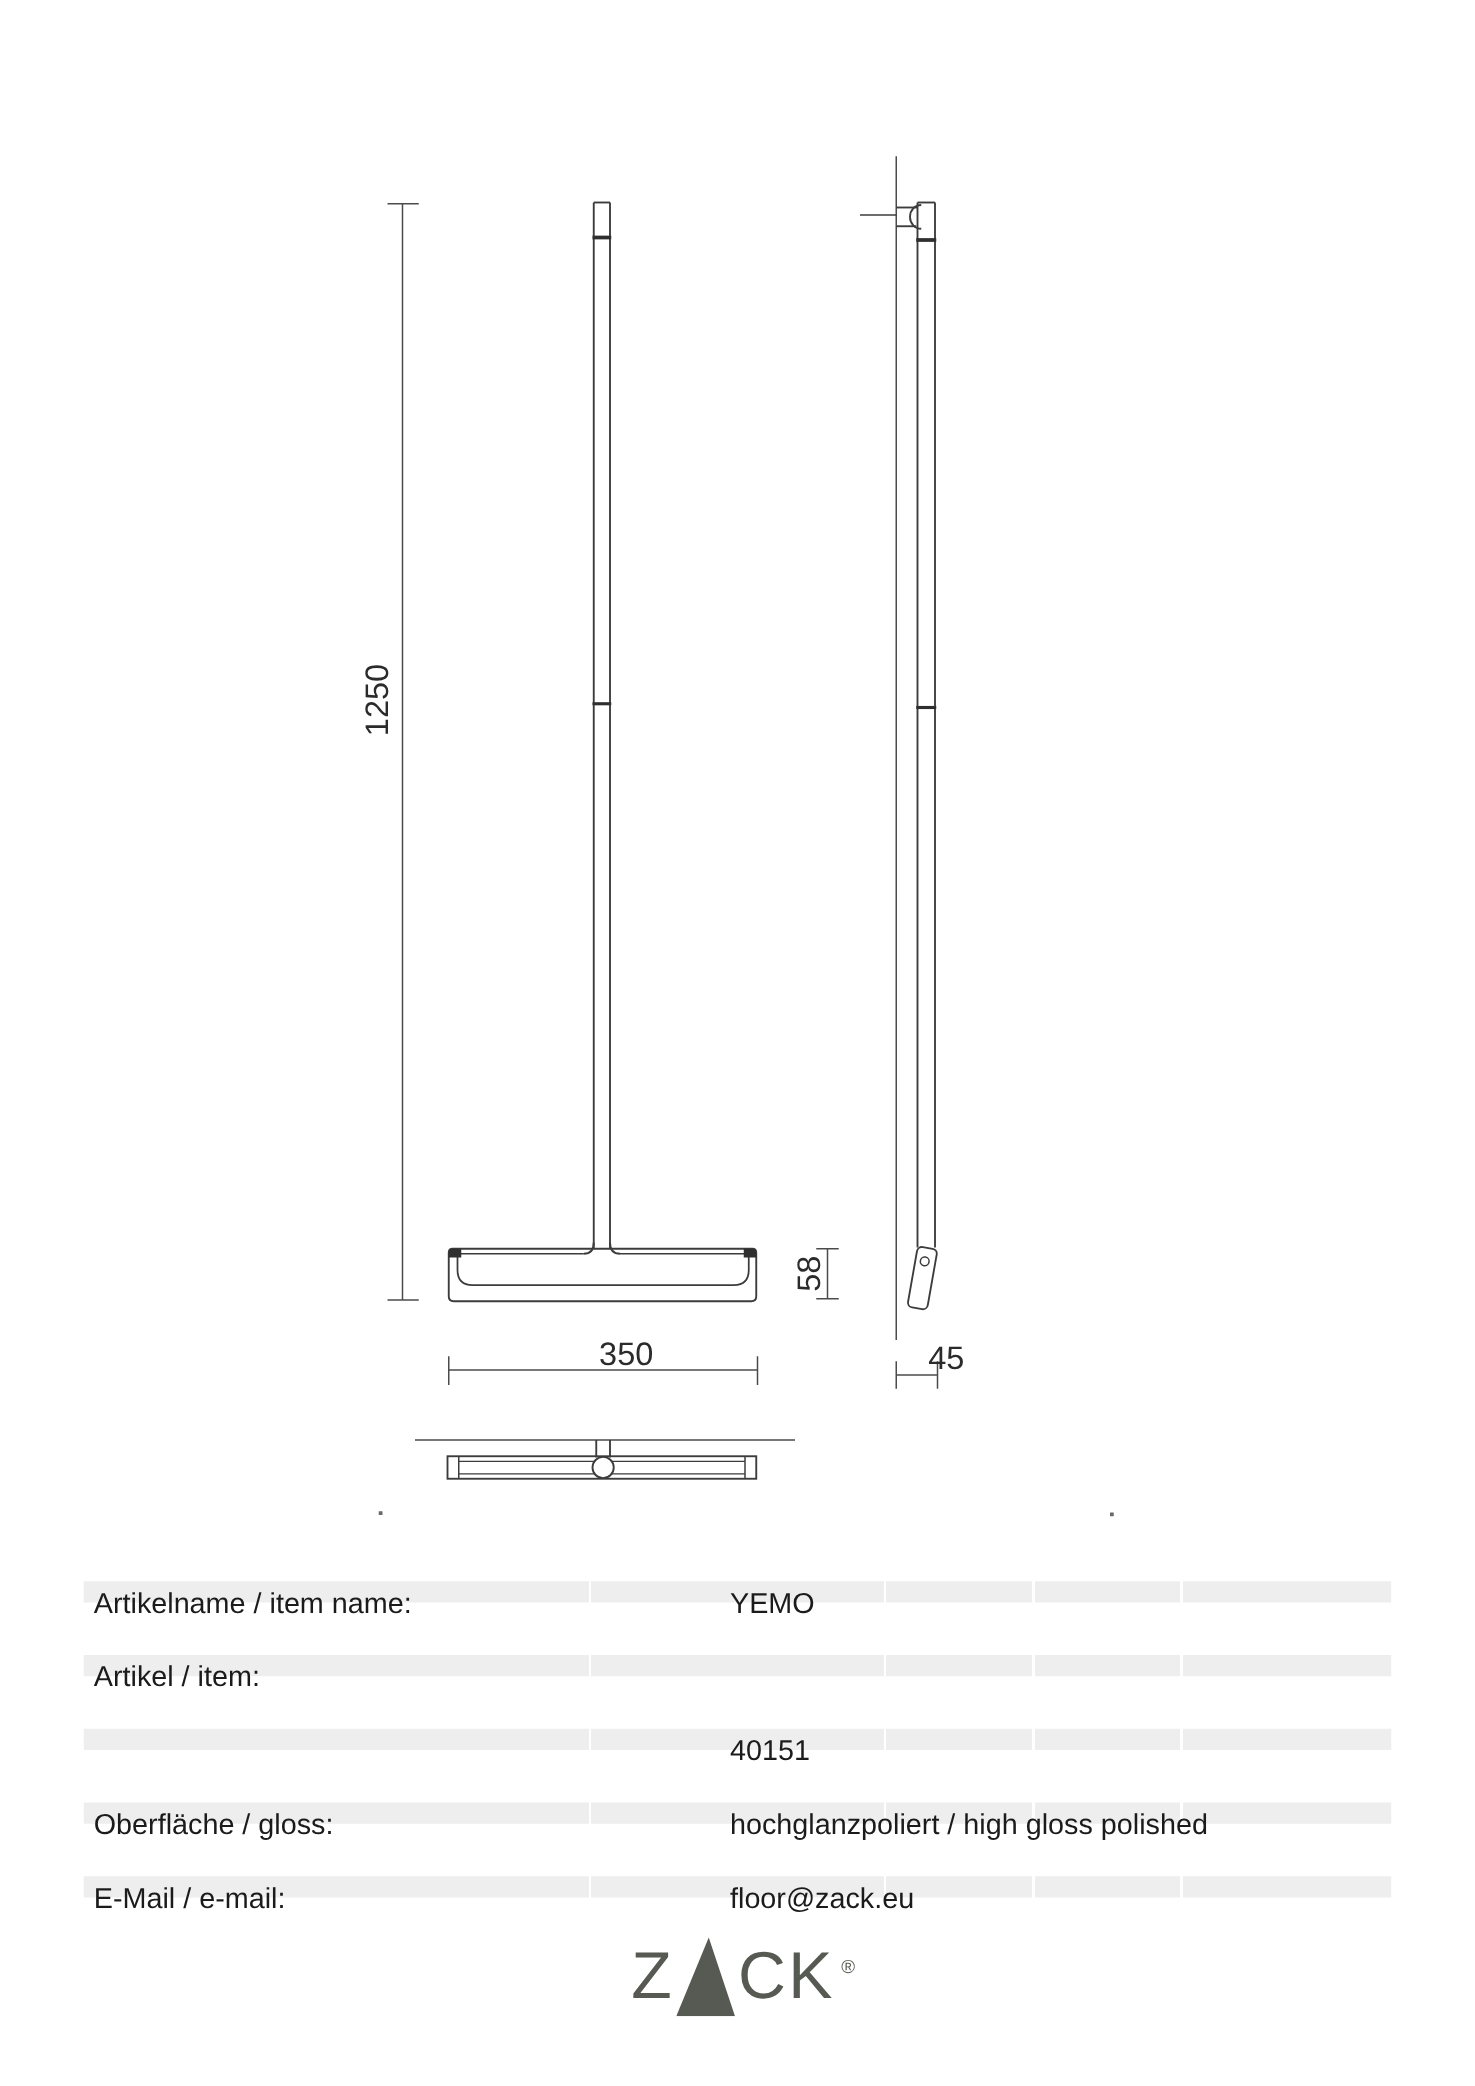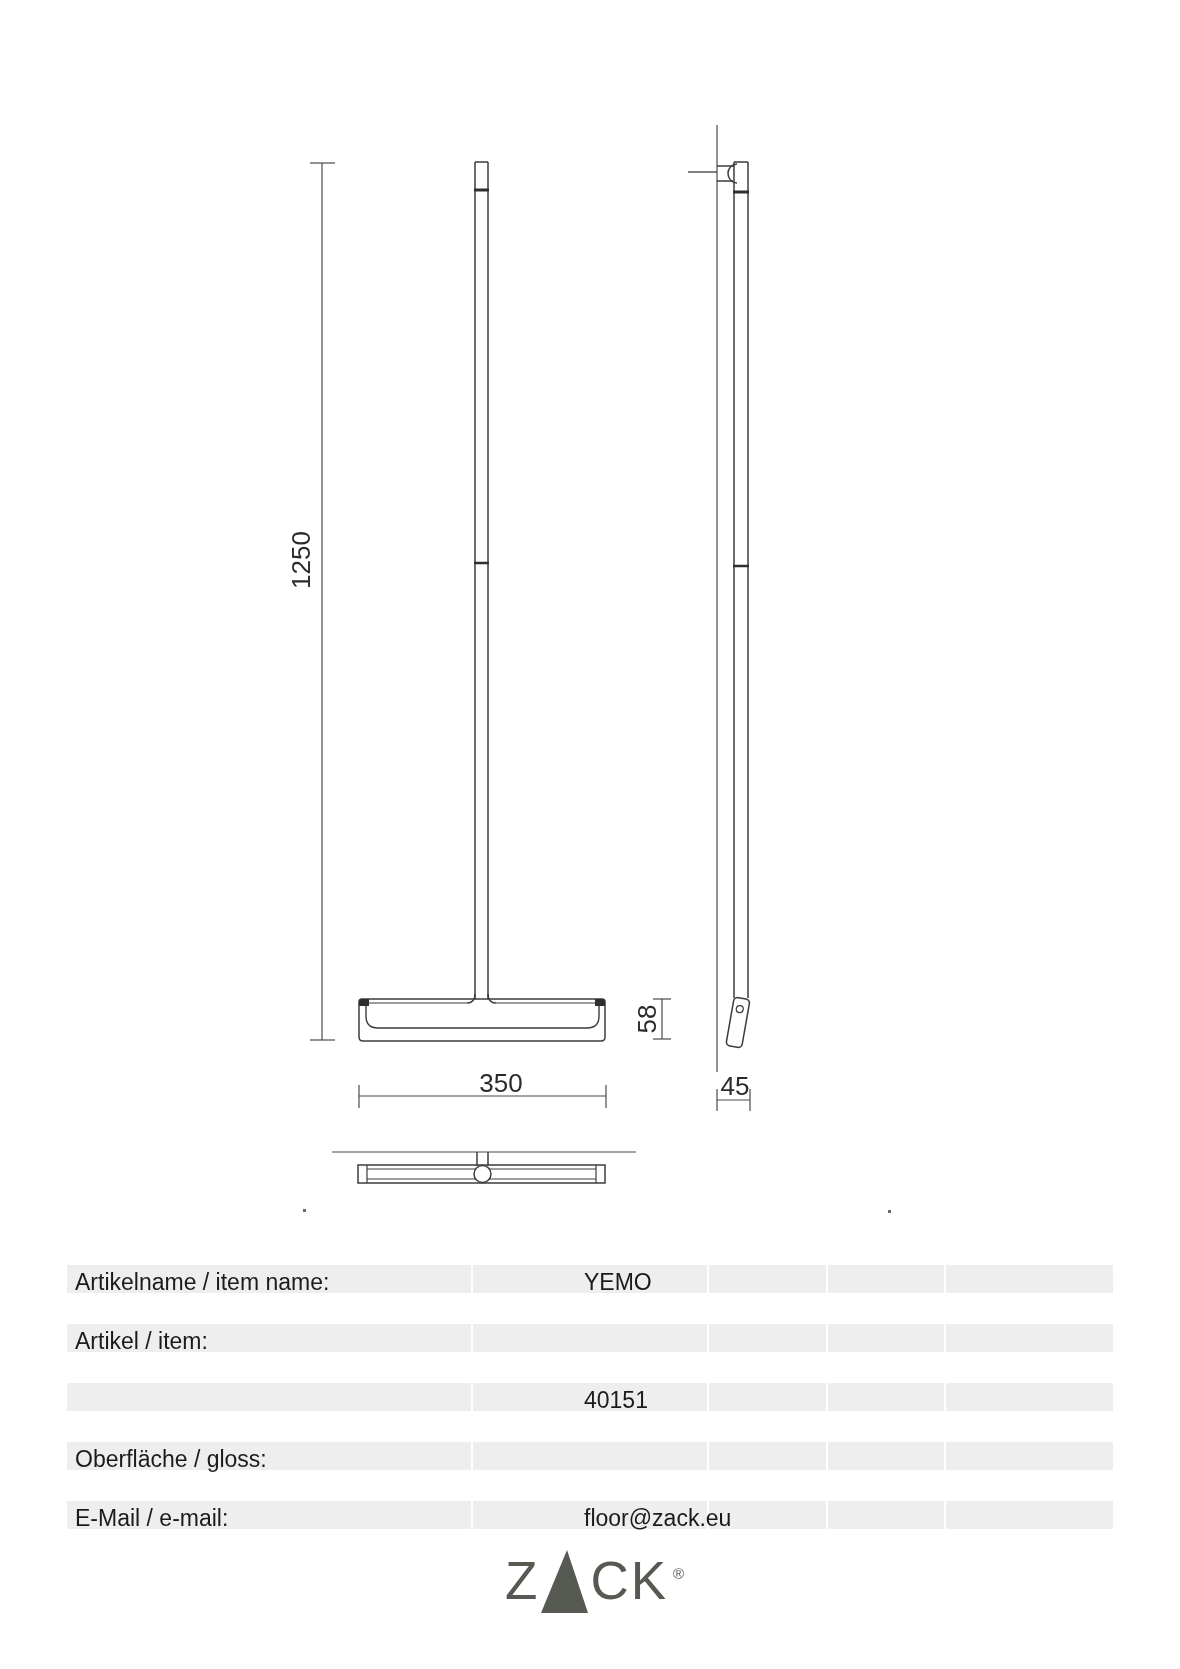--- a/index.html
+++ b/index.html
@@ -16,21 +16,21 @@
     position:absolute;
     font-size:26px;
     color:#2b2b2b;
     text-align:center;
     line-height:26px;
     white-space:nowrap;
   }
   .dim-label.vert{transform:rotate(-90deg);transform-origin:center center;}
   .spec-table{position:absolute;left:67px;top:1265px;width:1046px;}
   .spec-row{
-    position:absolute;left:0;width:1046px;height:28px;
+    position:absolute;left:0;width:1046px;height:17px;
     background:linear-gradient(90deg,
       #eeeeee 0 404px,#ffffff 404px 406px,
       #eeeeee 406px 640px,#ffffff 640px 642px,
       #eeeeee 642px 759px,#ffffff 759px 761px,
       #eeeeee 761px 877px,#ffffff 877px 879px,
       #eeeeee 879px 100%);
   }
   .row-label,.row-value{
     position:absolute;top:0;height:35px;line-height:35px;
     font-size:23px;color:#1b1b1b;white-space:nowrap;
@@ -147,39 +147,40 @@
       <rect x="888" y="1210" width="3" height="3"></rect>
     </g>
   </svg>
 
   <div class="dim-label vert" style="left:261px;top:547px;width:80px;">1250</div>
 
   <div class="dim-label" style="left:461px;top:1070px;width:80px;">350</div>
 
   <div class="dim-label vert" style="left:607px;top:1006px;width:80px;">58</div>
 
-  <div class="dim-label" style="left:695px;top:1073px;width:80px;">45</div>
+  <div class="dim-label" style="left:717px;top:1073px;width:80px;">45</div>
 
   <div class="spec-table">
 
     <div class="spec-row" style="top:0px;">
       <span class="row-label">Artikelname / item name:</span>
       <span class="row-value">YEMO</span>
     </div>
 
     <div class="spec-row" style="top:59px;">
       <span class="row-label">Artikel / item:</span>
     </div>
 
     <div class="spec-row" style="top:118px;">
       <span class="row-value">40151</span>
     </div>
 
     <div class="spec-row" style="top:177px;">
       <span class="row-label">Oberfläche / gloss:</span>
+      <span class="row-value">hochglanzpoliert / high gloss polished</span>
     </div>
 
     <div class="spec-row" style="top:236px;">
       <span class="row-label">E-Mail / e-mail:</span>
       <span class="row-value">floor@zack.eu</span>
     </div>
 
   </div>
 
   <div class="logo">

